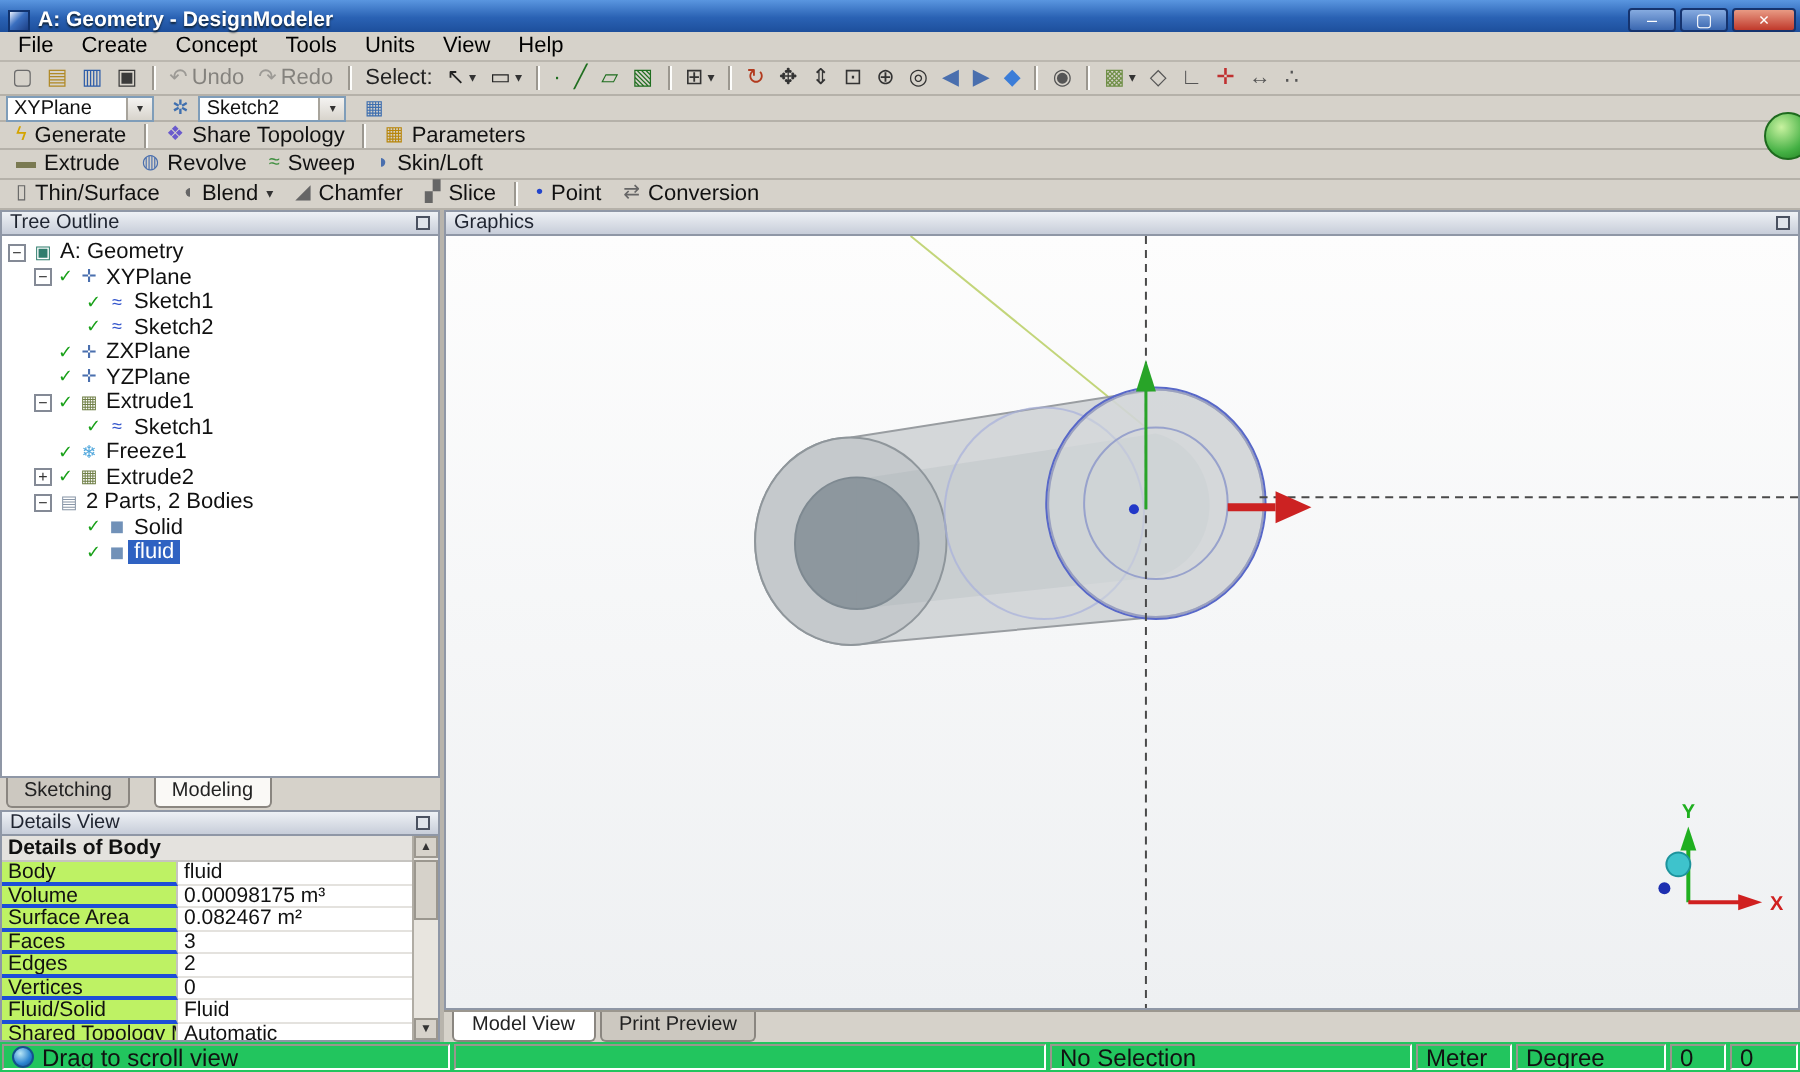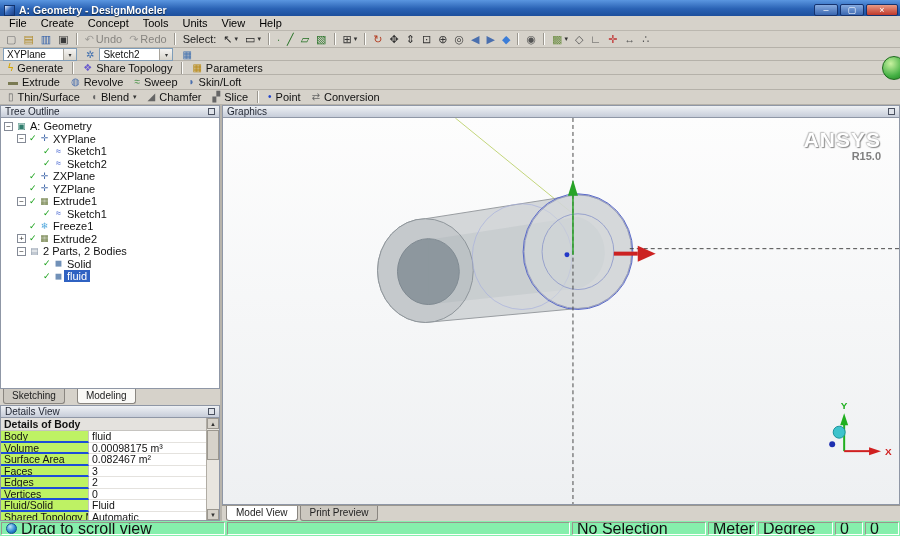--- a/index.html
+++ b/index.html
@@ -98,24 +98,24 @@
   .rtop span,.rbot span{position:absolute;white-space:nowrap}
   .rt0{left:0;transform:translateX(-40%)}.rt1{left:50%;transform:translateX(-50%)}.rt2{left:100%;transform:translateX(-35%)}
   .rb0{left:25%;transform:translateX(-50%)}.rb1{left:75%;transform:translateX(-50%)}
   .rbar{height:8px;border:1px solid #1a1a1a;display:flex;background:#fff}
   .rbar i{flex:1}.rbar .b{background:#151515}
   .vtabs{height:16px;flex:none;background:#d6d2ca;border-top:1px solid #9b978f;display:flex;align-items:flex-start;padding-left:4px;gap:2px}
   .vtab{padding:1px 9px 2px;font-size:10px;border:1px solid #8a8680;border-top:none;border-radius:0 0 3px 3px;background:#ccc8c0;color:#222}
   .vtab.active{background:#fff}
 
   
-  .statusbar{position:absolute;left:0;right:0;bottom:0;height:15px;background:#86efac;display:flex;font-size:16px}
+  .statusbar{position:absolute;left:0;right:0;bottom:0;height:15px;background:#22c55e;display:flex;font-size:12px}
   .scell{margin:1px;padding:0 4px;display:flex;align-items:center;gap:4px;white-space:nowrap;overflow:hidden;
     border:1px solid;border-color:#9a968e #fff #fff #9a968e}
-  .sc1{width:224px}.sc2{flex:1}.sc3{width:134px}.sc4{width:48px}.sc5{width:75px}.sc6{width:28px}.sc7{width:34px}
+  .sc1{width:224px}.sc2{flex:1}.sc3{width:181px}.sc4{width:48px}.sc5{width:75px}.sc6{width:28px}.sc7{width:34px}
   .globe{width:11px;height:11px;border-radius:50%;flex:none;
     background:radial-gradient(circle at 35% 30%,#b8e6f6,#2a84d0 60%,#14518c);border:1px solid #14518c}
   .greensphere{position:absolute;top:56px;right:-6px;width:24px;height:24px;border-radius:50%;z-index:60;
     background:radial-gradient(circle at 35% 30%,#c8f2a0,#44b044 60%,#1e7a1e);border:1px solid #1e6a1e}
 </style>
 </head>
 <body>
 
 <div class="window" data-name="designmodeler-window">
 
@@ -630,24 +630,20 @@
             <line x1="623" y1="334" x2="623" y2="306" stroke="#1faf1f" stroke-width="2"></line>
             <polygon points="619,308 627,308 623,296" fill="#1faf1f"></polygon>
             <line x1="623" y1="334" x2="650" y2="334" stroke="#d02020" stroke-width="2"></line>
             <polygon points="648,330 648,338 660,334" fill="#d02020"></polygon>
             <circle cx="618" cy="315" r="6" fill="#3ec3cc" stroke="#1d939c" data-name="z-axis-sphere"></circle>
             <circle cx="611" cy="327" r="3" fill="#1d2fb0" data-name="triad-origin-dot"></circle>
             <text x="623" y="292" text-anchor="middle" font-size="10" fill="#1faf1f" font-weight="bold" data-name="y-axis-label">Y</text>
             <text x="664" y="338" font-size="10" fill="#d02020" font-weight="bold" data-name="x-axis-label">X</text>
           </g>
         </svg>
-        <div class="logo" data-name="ansys-logo">
-          <div class="logo1" data-name="ansys-logo-text">ANSYS</div>
-          <div class="logo2" data-name="ansys-logo-version">R15.0</div>
-        </div>
       </div>
       <div class="vtabs" data-name="view-tab-bar">
 
       <span class="vtab active" data-name="tab-model-view">Model View</span>
           <span class="vtab" data-name="tab-print-preview">Print Preview</span>
         </div>
     </div>
   </div>
 
   <div class="statusbar" data-name="status-bar">

